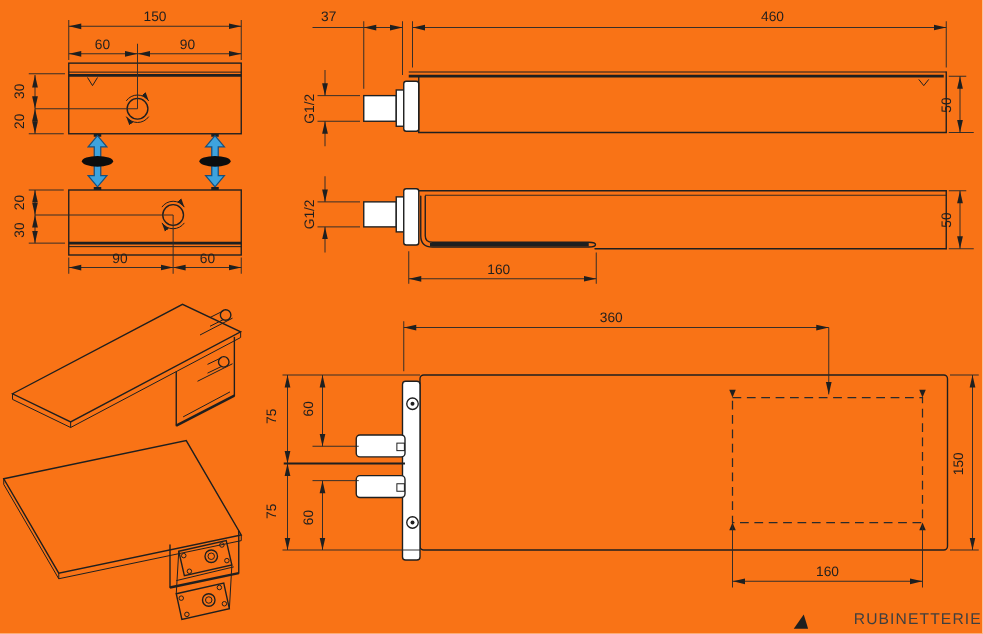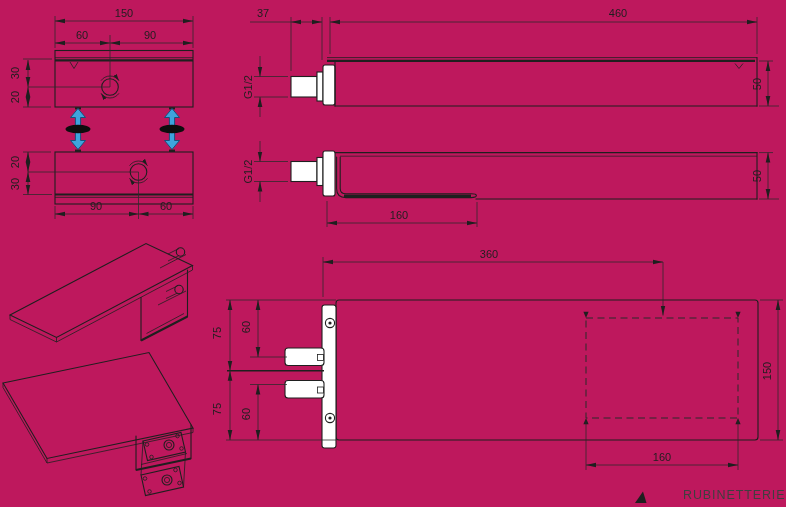--- a/index.html
+++ b/index.html
@@ -1,16 +1,16 @@
 <!DOCTYPE html>
 <html><head>
 <meta charset="utf-8">
 <style>
   html,body{margin:0;padding:0;background:#fff;}
-  .canvas{position:relative;width:786px;height:507px;background:#be185d;font-family:"Liberation Sans",sans-serif;overflow:hidden;}
+  .canvas{position:relative;width:786px;height:507px;background:#f97316;font-family:"Liberation Sans",sans-serif;overflow:hidden;}
   svg{display:block}
   .ln{stroke:#1f1f1f;stroke-width:1.1;fill:none;stroke-linecap:round}
   .tk{stroke:#1f1f1f;stroke-width:2.2;fill:none}
   .tn{stroke:#1f1f1f;stroke-width:.8;fill:none}
   .dm{stroke:#2a2a2a;stroke-width:.75;fill:none}
   .wf{fill:#ffffff;stroke:#1f1f1f;stroke-width:1.1}
   .bk{fill:#1f1f1f;stroke:none}
   text.d{font-size:11px;fill:#1f1f1f;text-anchor:middle;font-family:"Liberation Sans",sans-serif}
   text.logo{font-size:12.5px;fill:#3f3f3f;letter-spacing:.9px;font-family:"Liberation Sans",sans-serif}
   .flip{fill:#3ea3dd;stroke:#17507d;stroke-width:1}

